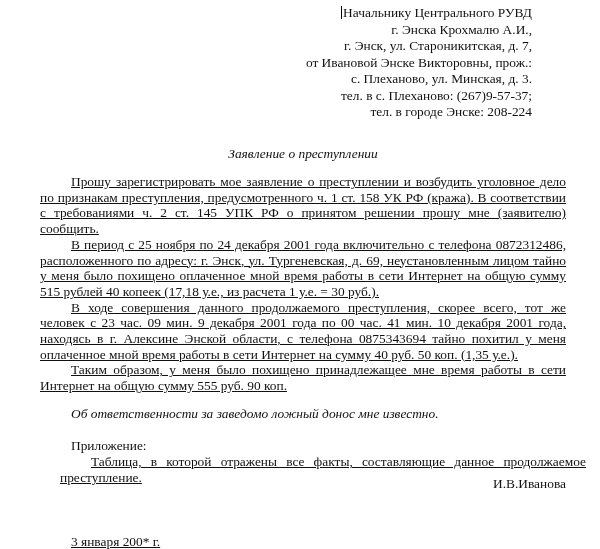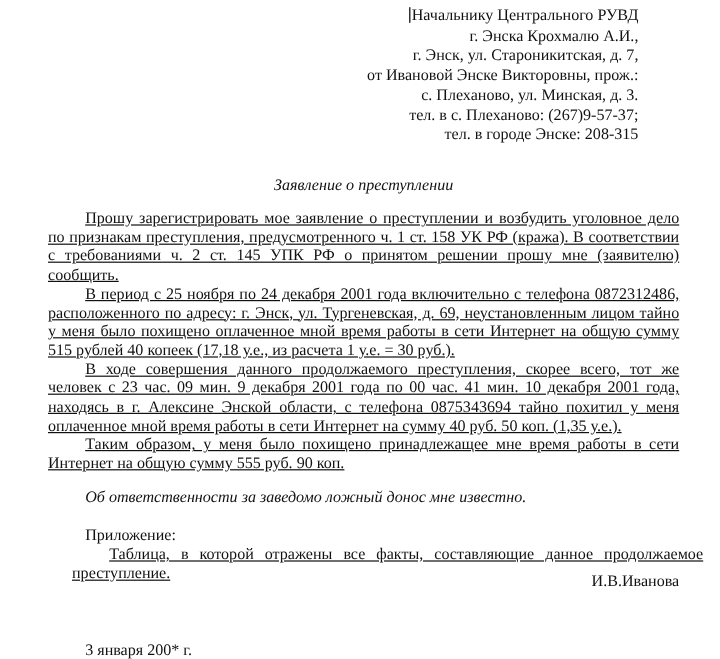--- a/index.html
+++ b/index.html
@@ -14,34 +14,34 @@
     }
     .header .line { display: block; }
     .cursor { display: inline-block; width: 1px; height: 13px; background: #000; vertical-align: -2px; margin-right: 1px; }
     .title { position: absolute; left: 0; width: 526px; top: 146px; text-align: center; line-height: 16px; font-style: italic; }
     .para { text-align: justify; line-height: 15.7px; margin: 0; text-indent: 31px; text-decoration: underline; }
     .body-block { position: absolute; left: 0; top: 174px; width: 526px; }
     .resp { position: absolute; left: 31px; top: 406px; line-height: 16px; font-style: italic; }
     .appendix-label { position: absolute; left: 31px; top: 438px; line-height: 16px; }
     .appendix { position: absolute; left: 0; top: 454px; width: 526px; margin-left: 20px; }
     .signature { position: absolute; right: 0; top: 476px; line-height: 16px; }
-    .date { position: absolute; left: 31px; top: 534px; line-height: 16px; }
+    .date { position: absolute; left: 31px; top: 534px; line-height: 16px; text-decoration: underline; }
   </style>
 </head>
 <body>
 
 <div class="page">
   <div class="header">
     <span class="line"><span class="cursor"></span><span>Начальнику Центрального РУВД</span></span>
     <span class="line">г. Энска Крохмалю А.И.,</span>
     <span class="line">г. Энск, ул. Староникитская, д. 7,</span>
     <span class="line">от Ивановой Энске Викторовны, прож.:</span>
     <span class="line">с. Плеханово, ул. Минская, д. 3.</span>
     <span class="line">тел. в с. Плеханово: (267)9-57-37;</span>
-    <span class="line">тел. в городе Энске: 208-315</span>
+    <span class="line">тел. в городе Энске: 208-224</span>
   </div>
 
   <div class="title">Заявление о преступлении</div>
 
   <div class="body-block">
     <p class="para">Прошу зарегистрировать мое заявление о преступлении и возбудить уголовное дело по признакам преступления, предусмотренного ч. 1 ст. 158 УК РФ (кража). В соответствии с требованиями ч. 2 ст. 145 УПК РФ о принятом решении прошу мне (заявителю) сообщить.</p>
     <p class="para">В период с 25 ноября по 24 декабря 2001 года включительно с телефона 0872312486, расположенного по адресу: г. Энск, ул. Тургеневская, д. 69, неустановленным лицом тайно у меня было похищено оплаченное мной время работы в сети Интернет на общую сумму 515 рублей 40 копеек (17,18 у.е., из расчета 1 у.е. = 30 руб.).</p>
     <p class="para">В ходе совершения данного продолжаемого преступления, скорее всего, тот же человек с 23 час. 09 мин. 9 декабря 2001 года по 00 час. 41 мин. 10 декабря 2001 года, находясь в г. Алексине Энской области, с телефона 0875343694 тайно похитил у меня оплаченное мной время работы в сети Интернет на сумму 40 руб. 50 коп. (1,35 у.е.).</p>
     <p class="para">Таким образом, у меня было похищено принадлежащее мне время работы в сети Интернет на общую сумму 555 руб. 90 коп.</p>
   </div>

